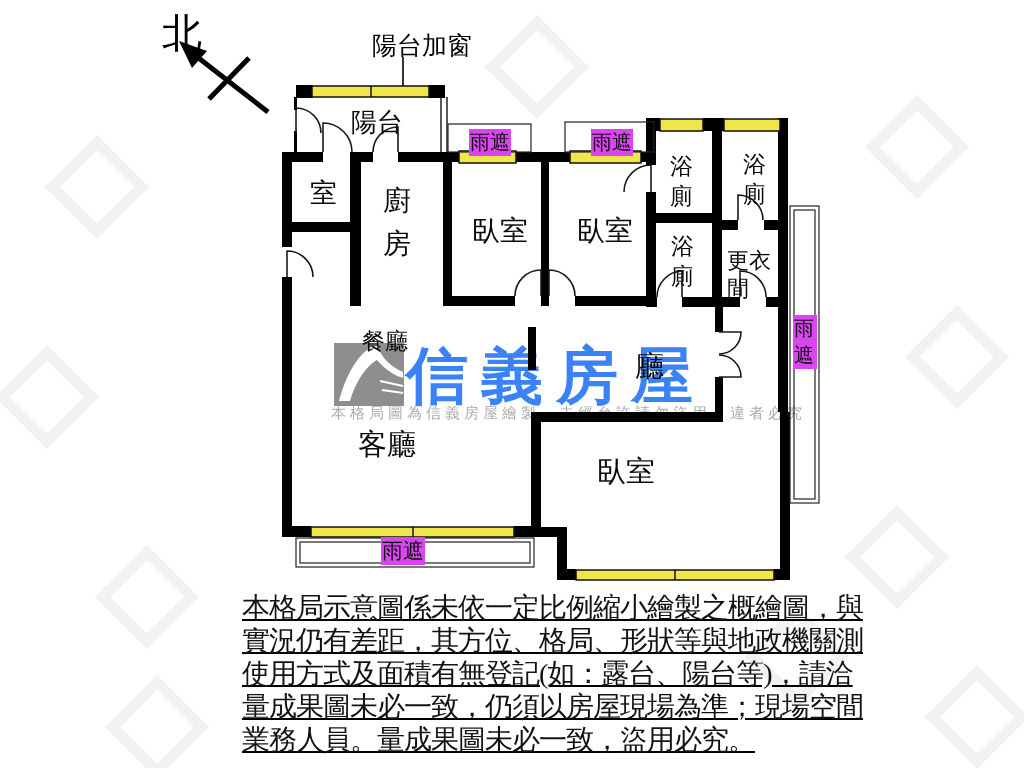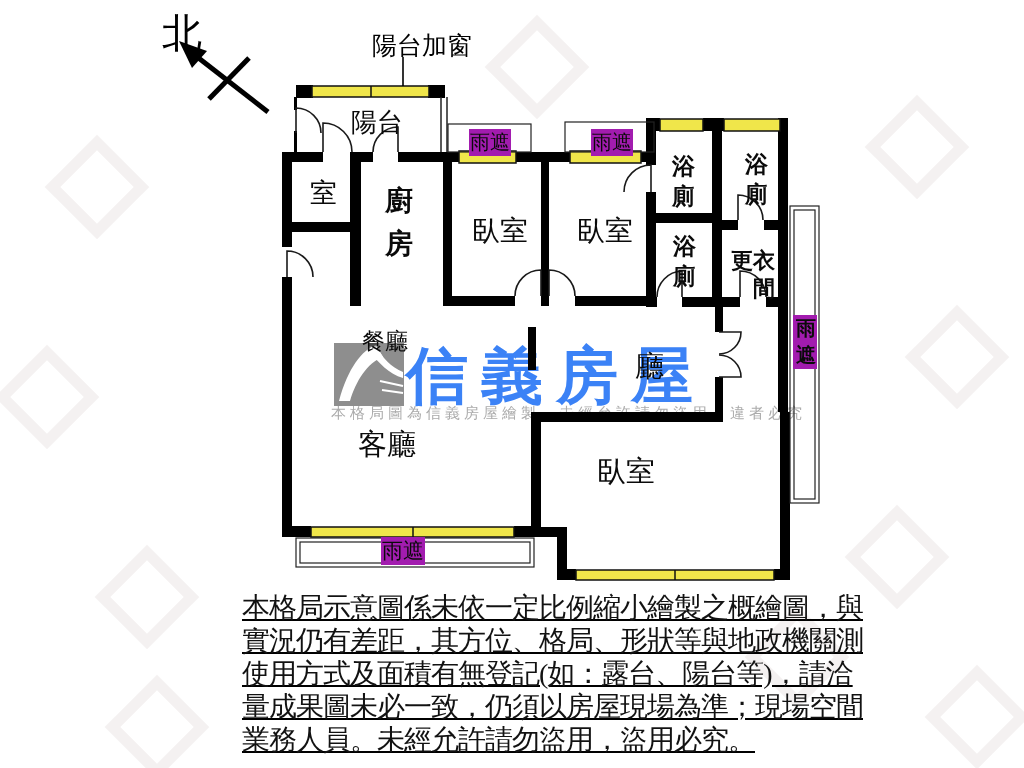--- a/index.html
+++ b/index.html
@@ -1,21 +1,21 @@
 <!DOCTYPE html>
 <html><head>
 <meta charset="utf-8">
 <style>
   html,body{margin:0;padding:0;background:#fff;}
   #canvas{position:relative;width:1024px;height:768px;background:#ffffff;overflow:hidden;
           font-family:"Liberation Serif","DejaVu Serif",serif;}
   svg.plan{position:absolute;left:0;top:0;}
   .lbl{position:absolute;color:#0a0a0a;white-space:nowrap;z-index:30;}
-  .vert{white-space:normal;word-break:break-all;text-align:right;font-weight:bold;}
-  .tag{background:#a21caf;padding:0 1px;z-index:32;}
+  .vert{white-space:normal;word-break:break-all;text-align:left;}
+  .tag{background:#d946ef;padding:0 1px;z-index:32;}
   .wm-brand{position:absolute;left:406px;top:334px;font-size:62px;letter-spacing:13px;
             color:#3b82f6;font-weight:600;z-index:10;white-space:nowrap;}
   .wm-notice{position:absolute;left:331px;top:404px;font-size:15px;letter-spacing:4px;
              color:#ababab;z-index:10;white-space:nowrap;}
   .disclaimer{position:absolute;left:242px;top:591px;width:660px;z-index:30;text-decoration:underline;}
   .disclaimer div{font-size:28px;line-height:33px;letter-spacing:-1px;color:#121212;}
   .compass-label{position:absolute;left:162px;top:6px;font-size:40px;color:#000;z-index:30;}
   .callout{position:absolute;left:344px;top:29px;font-size:25px;color:#000;z-index:30;margin-left:28px;}
   .wm-diamond{position:absolute;width:52px;height:52px;border:11px solid rgba(186,166,166,.16);
               transform:rotate(45deg);z-index:1;}
@@ -170,16 +170,16 @@
   <div class="lbl tag" style="left:469px;top:129px;font-size:20px;">雨遮</div>
   <div class="lbl tag" style="left:591px;top:129px;font-size:20px;">雨遮</div>
   <div class="lbl tag vert" style="left:793px;top:315px;width:22px;font-size:20px;line-height:1.35;">雨遮</div>
   <div class="lbl tag" style="left:381px;top:537px;font-size:21px;">雨遮</div>
 
   <div class="disclaimer">
     <div>本格局示意圖係未依一定比例縮小繪製之概繪圖，與</div>
     <div>實況仍有差距，其方位、格局、形狀等與地政機關測</div>
     <div>使用方式及面積有無登記(如：露台、陽台等)，請洽</div>
     <div>量成果圖未必一致，仍須以房屋現場為準；現場空間</div>
-    <div>業務人員。未經允許請勿盜用，盜用必究。</div>
+    <div>業務人員。量成果圖未必一致，盜用必究。</div>
   </div>
 
 </div>
 
 </body></html>

